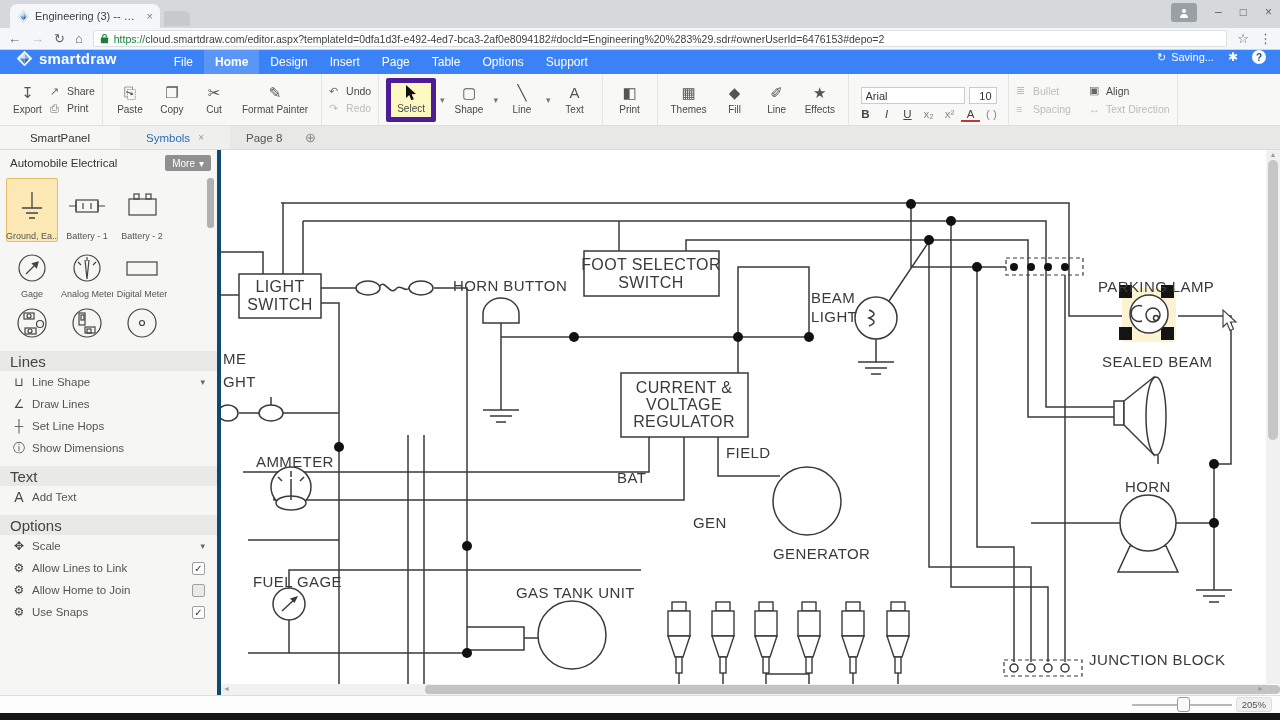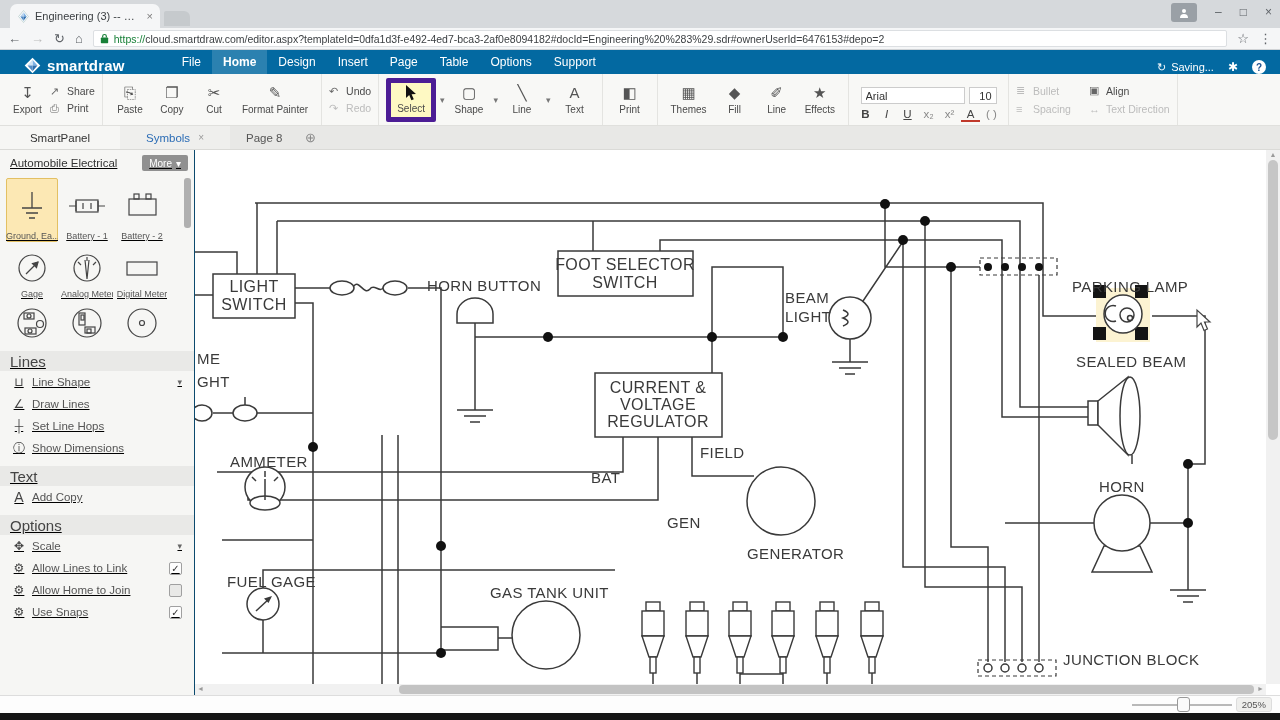--- a/index.html
+++ b/index.html
@@ -17,21 +17,21 @@
   .avatar { width:26px; height:19px; background:#9aa0a6; border-radius:3px; display:flex; align-items:center; justify-content:center; }
   .winbtn { font-size:12px; color:#5f6368; line-height:19px; }
   .navbar { height:22px; background:#f5f6f7; border-bottom:1px solid #d0d3d6; display:flex; align-items:center; padding:0 8px; gap:10px; flex:0 0 auto; }
   .navico { font-size:13px; color:#5f6368; }
   .navico.dim { color:#b6b9bd; }
   .omnibox { flex:1; height:17px; background:#fff; border:1px solid #dcdfe2; border-radius:2px; display:flex; align-items:center; padding:0 6px; gap:5px; overflow:hidden; }
   .url { font-size:10.5px; color:#3c4043; white-space:nowrap; overflow:hidden; }
   .url .sec { color:#188038; }
 
   
-  .menubar { height:24px; background:#0369a1; display:flex; align-items:flex-end; color:#fff; padding-left:24px; position:relative; flex:0 0 auto; }
+  .menubar { height:24px; background:#3b82f6; display:flex; align-items:flex-start; color:#fff; padding-left:16px; position:relative; flex:0 0 auto; }
   .brand { display:flex; align-items:center; gap:6px; margin-right:46px; }
   .brand-name { font-size:15px; font-weight:bold; letter-spacing:.2px; }
   .menu-item { font-size:12px; padding:0 11px; line-height:24px; height:24px; }
   .menu-item.active { background:rgba(255,255,255,.16); font-weight:bold; }
   .menubar-right { position:absolute; right:14px; display:flex; align-items:center; gap:14px; }
   .saving { font-size:11px; display:flex; gap:5px; align-items:center; }
   .circ-help { width:14px; height:14px; border-radius:50%; background:#fff; color:#1b5190; font-size:10px; font-weight:bold; display:flex; align-items:center; justify-content:center; }
 
   
   .ribbon { height:52px; background:#f8f8f6; border-bottom:1px solid #e0e0dd; display:flex; align-items:stretch; flex:0 0 auto; }
@@ -56,21 +56,21 @@
   
   .doctabs { height:24px; background:#e8e8e6; display:flex; align-items:stretch; border-bottom:1px solid #dadad7; flex:0 0 auto; }
   .dtab { display:flex; align-items:center; justify-content:center; gap:8px; font-size:11.5px; padding:0 16px; color:#555; }
   .dtab.active { background:#f6f6f4; color:#333; }
   .dtab .x { color:#999; font-size:10px; }
   .dtab.symbols { color:#2b6cb5; background:#efefed; }
   .addpage { width:24px; display:flex; align-items:center; justify-content:center; color:#888; font-size:13px; }
 
   
   .main { flex:1; display:flex; min-height:0; }
-  .panel { width:195px; background:#f6f6f4; border-right:1px solid #0c4a6e; position:relative; overflow:hidden;text-decoration:underline; }
+  .panel { width:221px; background:#f6f6f4; border-right:4px solid #0c4a6e; position:relative; overflow:hidden; }
   .phead { height:22px; display:flex; align-items:center; padding:0 6px 0 10px; margin-top:2px; }
   .phead .t { font-size:11.5px; color:#333; }
   .morebtn { margin-left:auto; background:#909090; color:#fff; font-size:10px; border-radius:2px; height:16px; padding:0 7px; display:flex; align-items:center; gap:4px; }
   .symgrid { display:grid; grid-template-columns:52px 52px 52px; grid-template-rows:64px 56px 40px; gap:2px 3px; padding:4px 18px 0 6px; height:170px; overflow:hidden; }
   .symtile { display:flex; flex-direction:column; align-items:center; border:1px solid transparent; border-radius:2px; padding-top:2px; }
   .symtile.sel { background:#fce8b4; border-color:#e3c063; }
   .symtile .sicon { flex:1; display:flex; align-items:center; justify-content:center; }
   .symtile .slbl { font-size:9px; color:#555; white-space:nowrap; overflow:hidden; max-width:52px; }
   .pscroll { position:absolute; right:3px; top:28px; width:7px; height:148px; }
   .pscroll .pthumb { width:7px; height:50px; background:#b0b0b0; border-radius:3px; }
@@ -439,21 +439,21 @@
           <span>Set Line Hops</span>
         </div>
       <div class="pitem">
           <span class="pico">ⓘ</span>
           <span>Show Dimensions</span>
         </div>
 
       <div class="sechead">Text</div>
       <div class="pitem">
           <span class="pico" style="font-size:14px">A</span>
-          <span>Add Copy</span>
+          <span>Add Text</span>
         </div>
 
       <div class="sechead">Options</div>
       <div class="pitem">
           <span class="pico">✥</span>
           <span>Scale</span>
           <span class="pcaret">▾</span>
         </div>
       <div class="pitem">
           <span class="pico">⚙</span>

